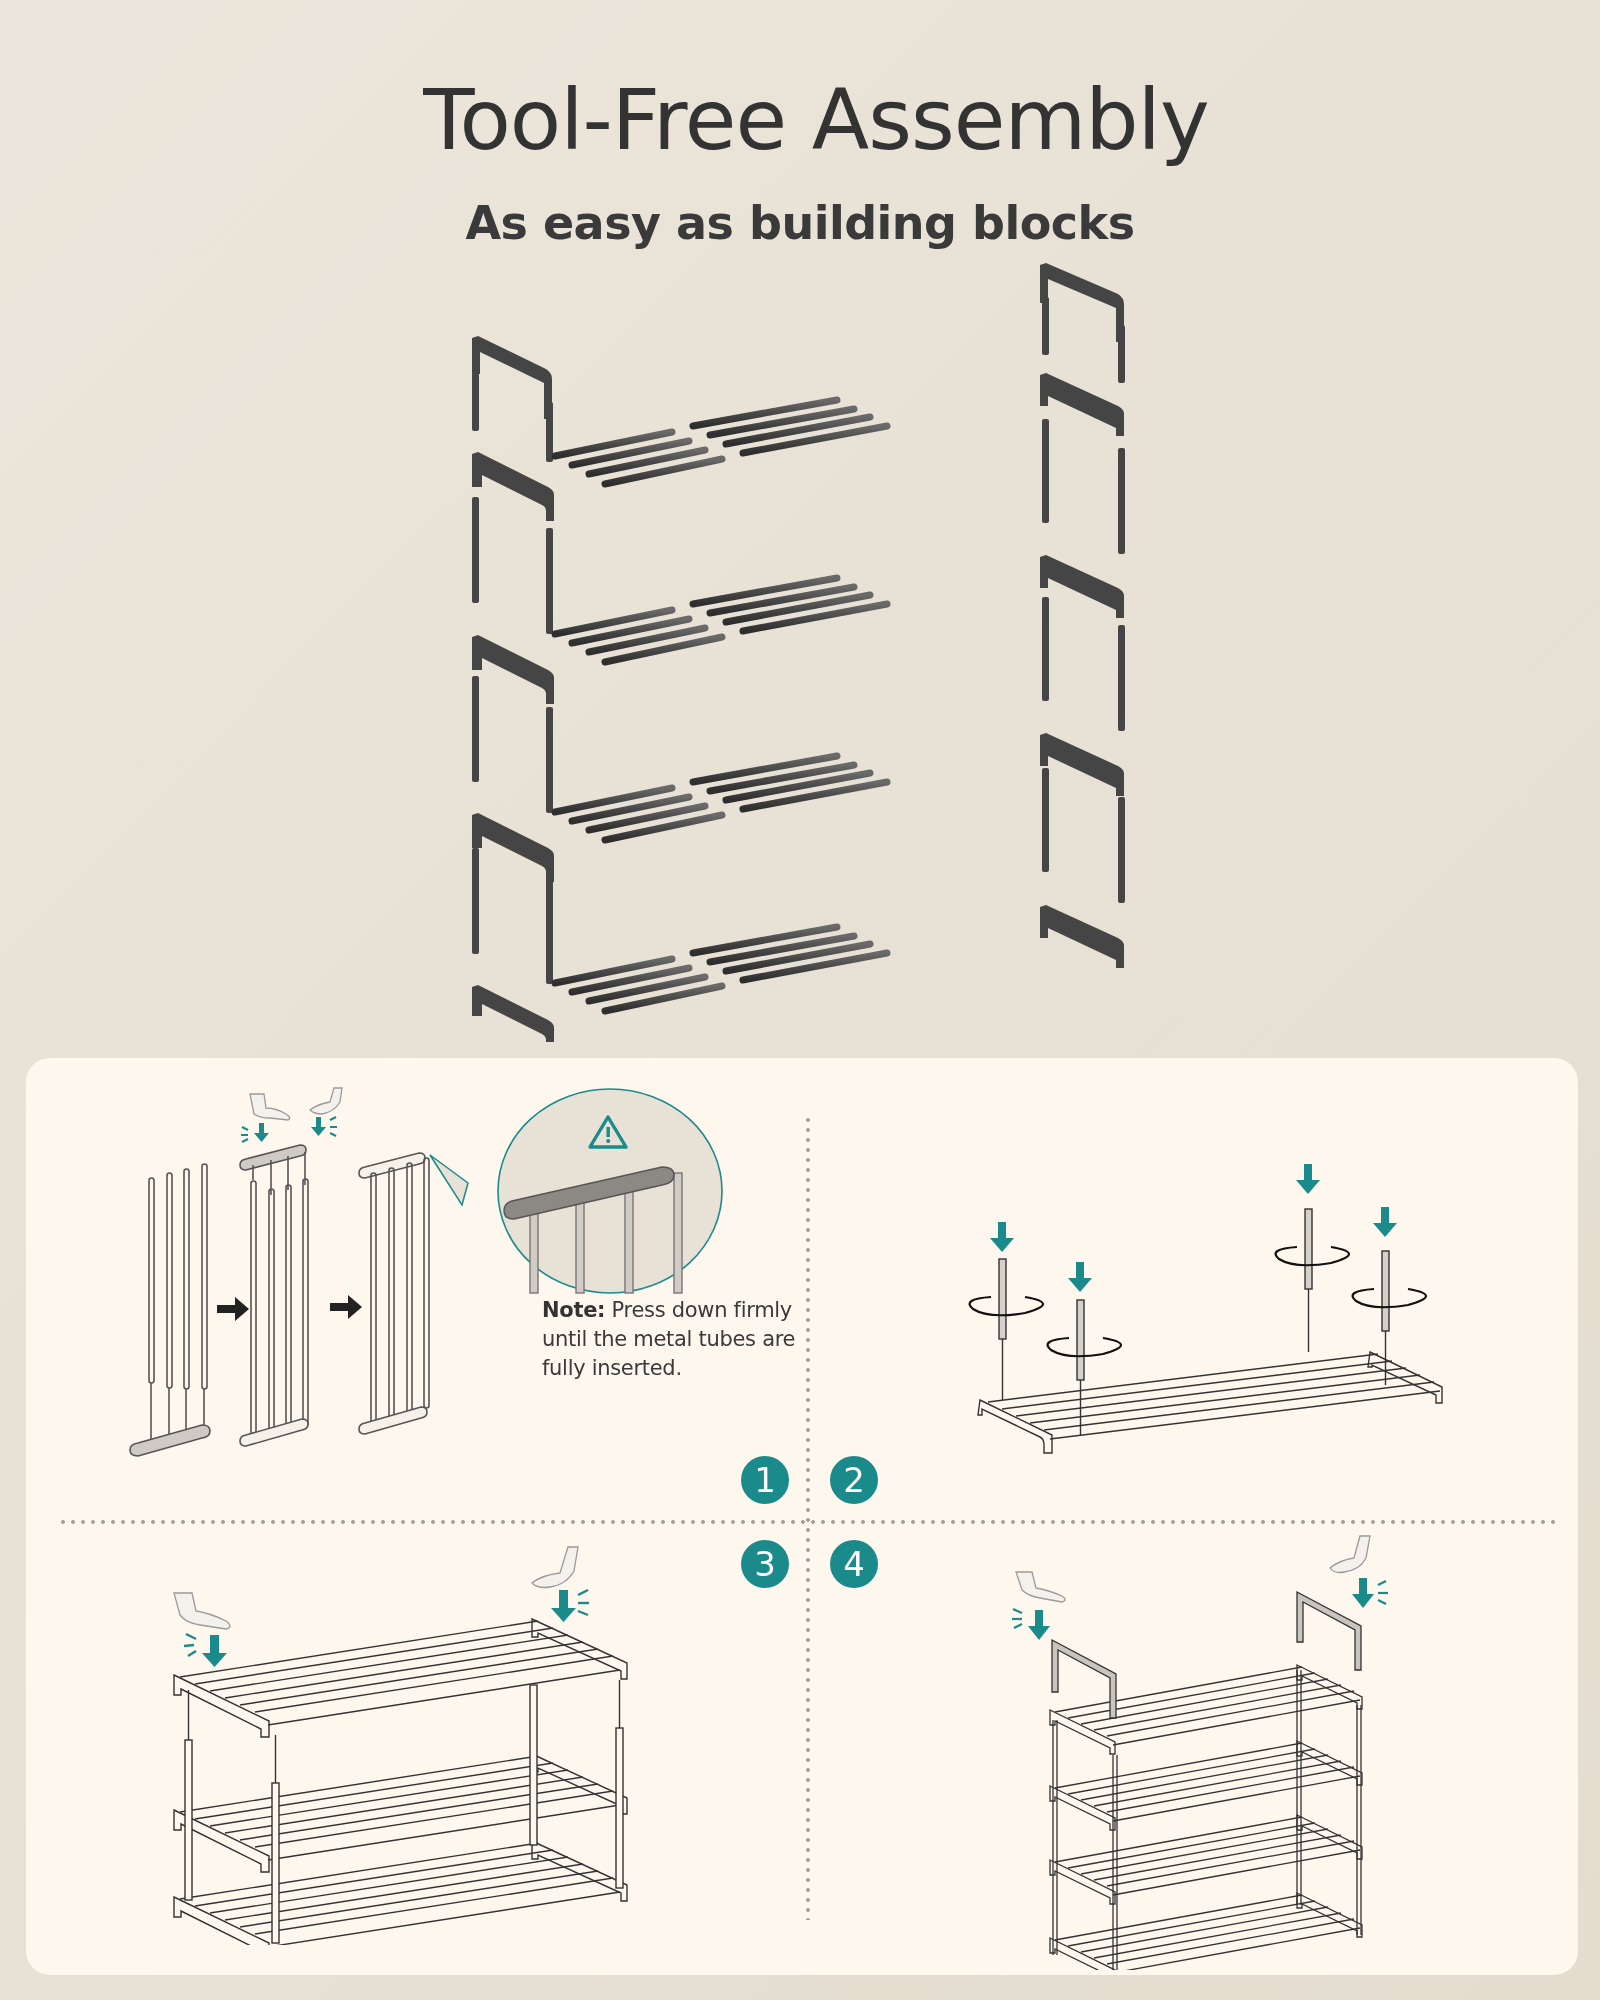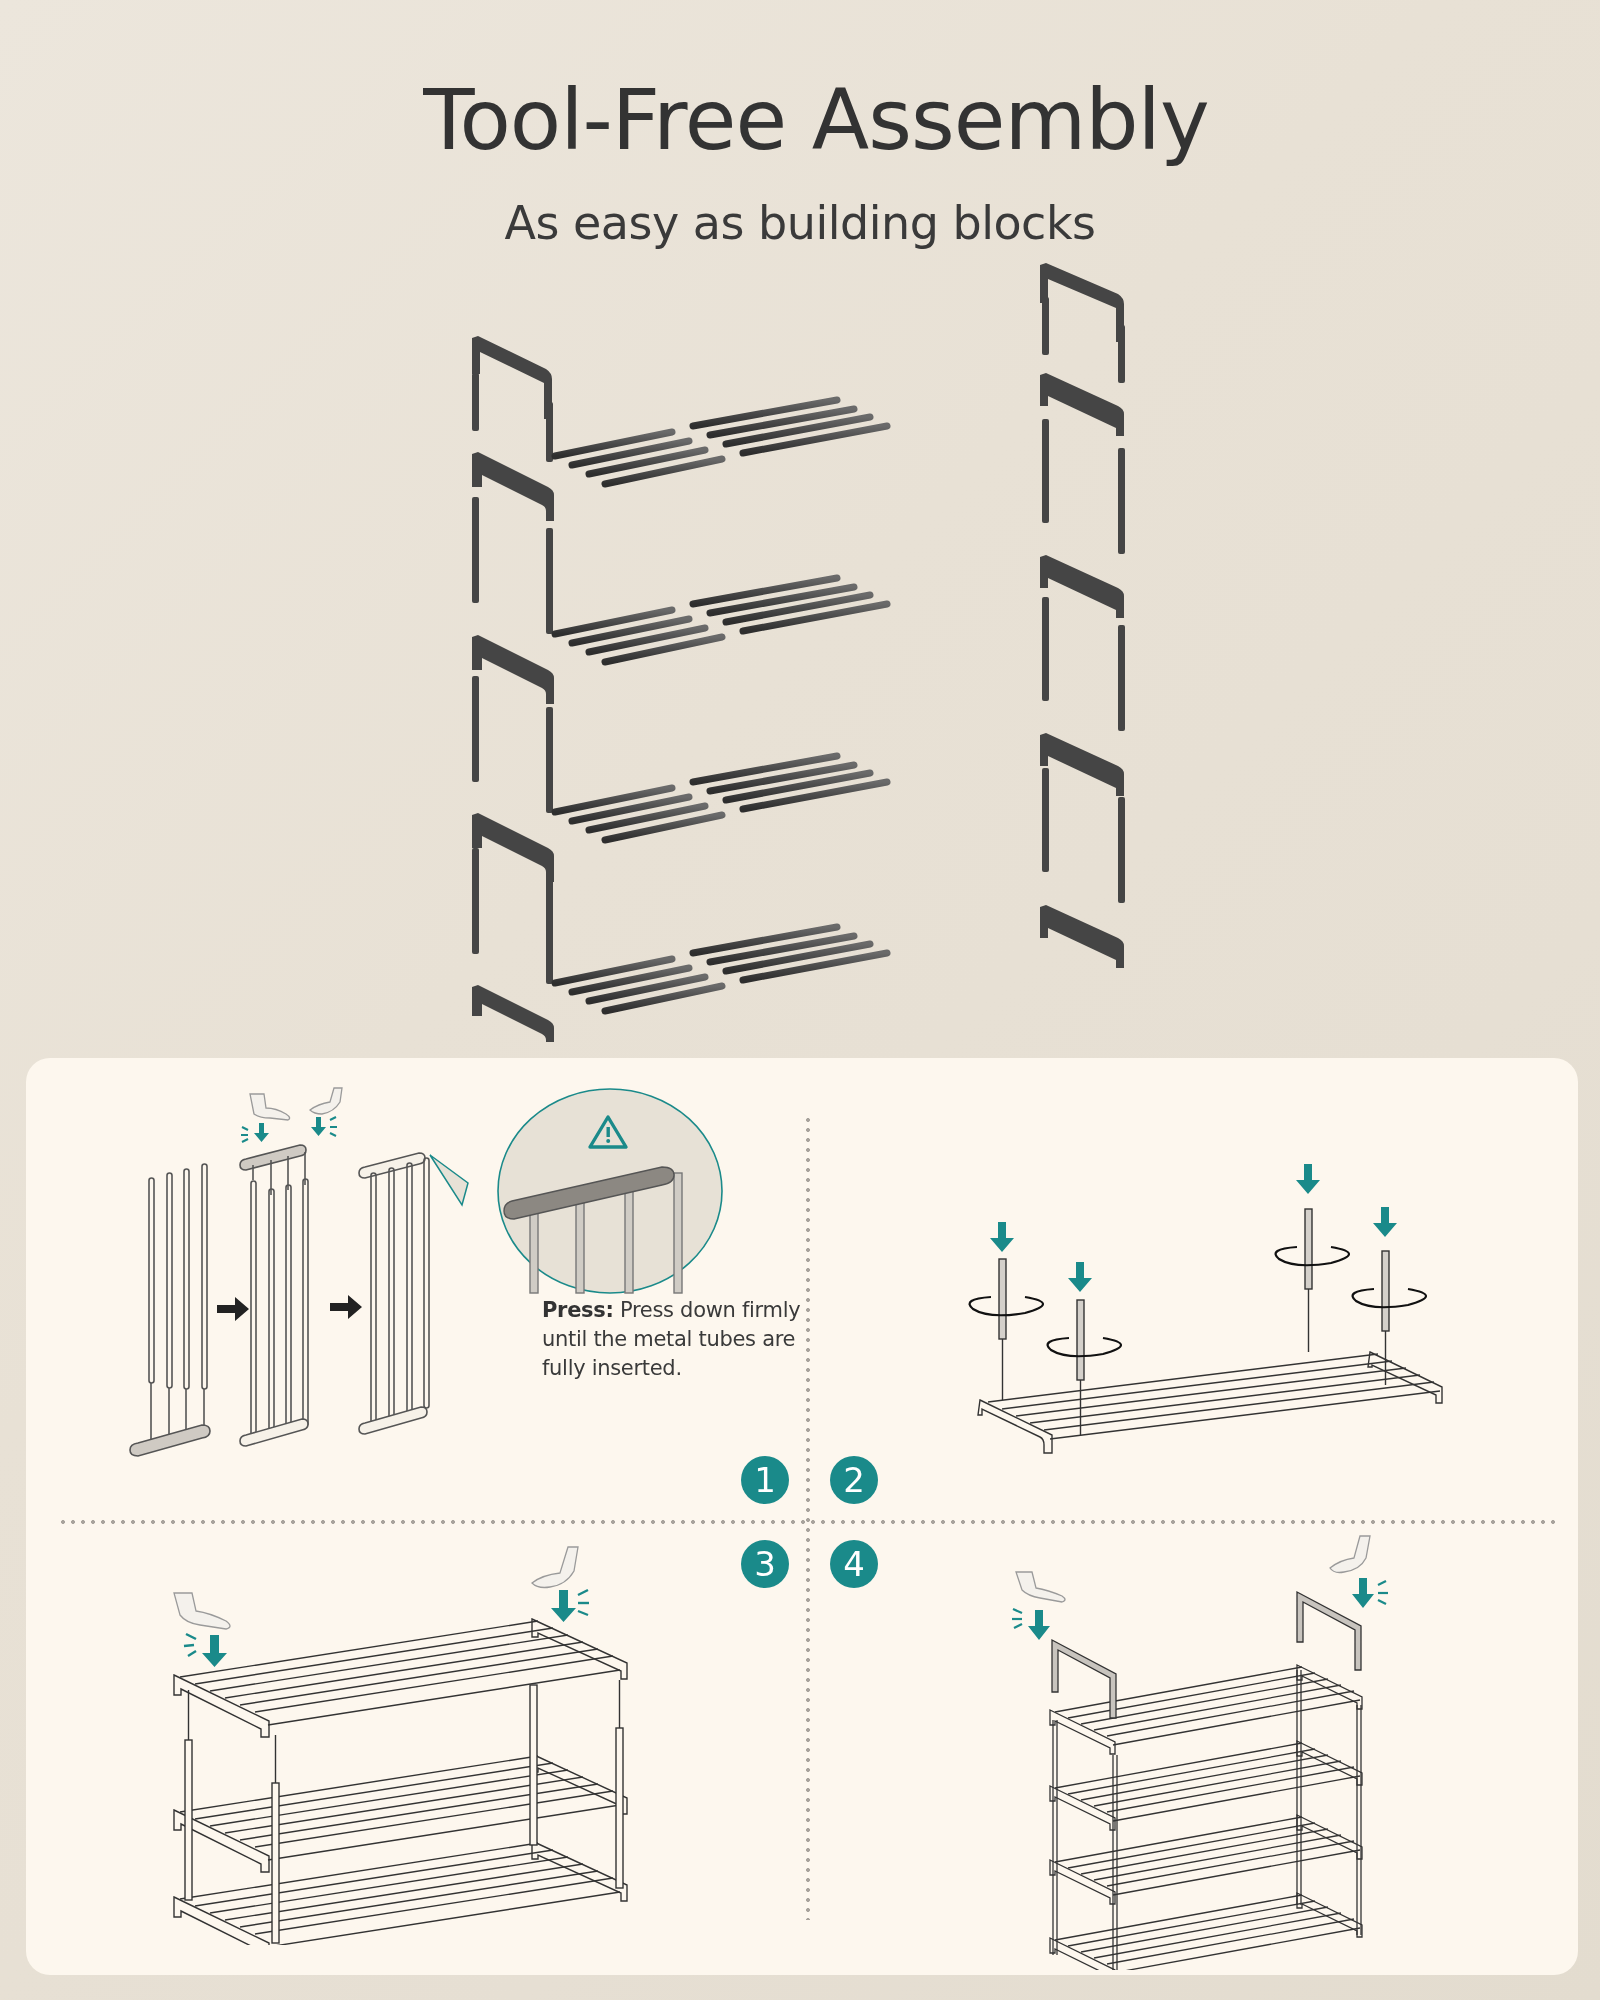--- a/index.html
+++ b/index.html
@@ -8,21 +8,21 @@
     background: linear-gradient(135deg, #ece6dc 0%, #e8e1d5 40%, #e6dfd3 70%, #e3dccf 100%);
     font-family: "DejaVu Sans", sans-serif;
   }
   .title {
     position:absolute; left:0; right:0; top:78px; text-align:center;
     font-family:"DejaVu Sans", sans-serif; font-size:84px; font-weight:500;
     color:#333333; letter-spacing:-1px; line-height:1;padding-left:32px;
   }
   .subtitle {
     position:absolute; left:0; right:0; top:200px; text-align:center;
-    font-family:"DejaVu Sans", sans-serif; font-size:46px; font-weight:400;
+    font-family:"DejaVu Sans", sans-serif; font-size:46px; font-weight:700;
     color:#3a3a3a; letter-spacing:-0.5px; line-height:1;
   }
   .hero { position:absolute; left:0; top:0; width:1600px; height:1060px; }
   .card {
     position:absolute; left:26px; top:1058px; width:1552px; height:917px;
     background:#fdf7ee; border-radius:24px;
   }
   .divider-v {
     position:absolute; left:806px; top:1115px; width:4px; height:805px;
     background-image: radial-gradient(circle, #a8a39c 1.8px, transparent 2.2px);
@@ -220,21 +220,21 @@
     </g>
     <path d="M422 126 l150 -34 q12 0 12 8 q0 8 -12 10 l-148 34 q-10 0 -10 -8 q0 -8 8 -10z" fill="#8c8882" stroke="#555" stroke-width="1.4"></path>
     <g>
       <path d="M518 42 l18 30 h-36z" fill="none" stroke="#1a8a8a" stroke-width="3.4" stroke-linejoin="round"></path>
       <rect x="516.5" y="52" width="3.4" height="10" fill="#1a8a8a"></rect>
       <circle cx="518.2" cy="66" r="2" fill="#1a8a8a"></circle>
     </g>
   </g>
 </svg>
 
-<div class="note"><b>Press:</b><span> Press down firmly until the metal tubes are fully inserted.</span></div>
+<div class="note"><b>Note:</b><span> Press down firmly until the metal tubes are fully inserted.</span></div>
 
 <svg class="step-svg" style="left:930px;top:1130px" width="560" height="330" viewBox="0 0 560 330">
   <g fill="none" stroke="#333" stroke-width="1.4">
 
     <path d="M50 270 l72 35 v18 h-8 v-8 q0 -6 -4 -8 l-58 -28 v6 h-4z" fill="#fdf7ee"></path>
     <path d="M440 222 l72 35 v16 h-6 v-8 l-64 -30 v2 h-4z" fill="#fdf7ee"></path>
     <line x1="58" y1="272" x2="448" y2="224"></line>
     <line x1="72" y1="279" x2="462" y2="231"></line>
     <line x1="86" y1="286" x2="476" y2="238"></line>
     <line x1="100" y1="293" x2="490" y2="245"></line>

